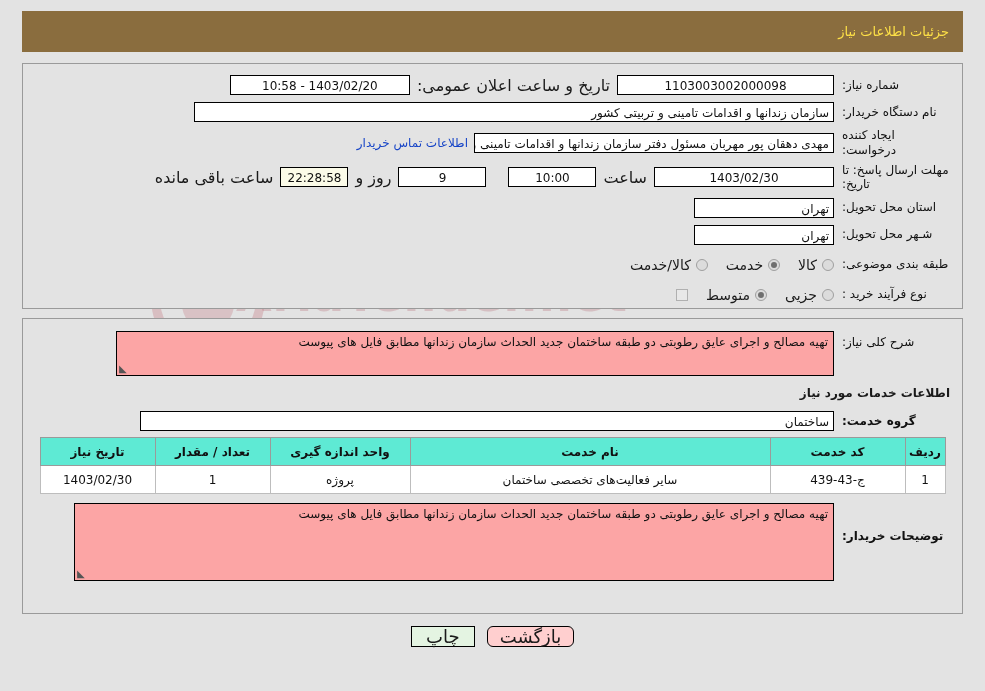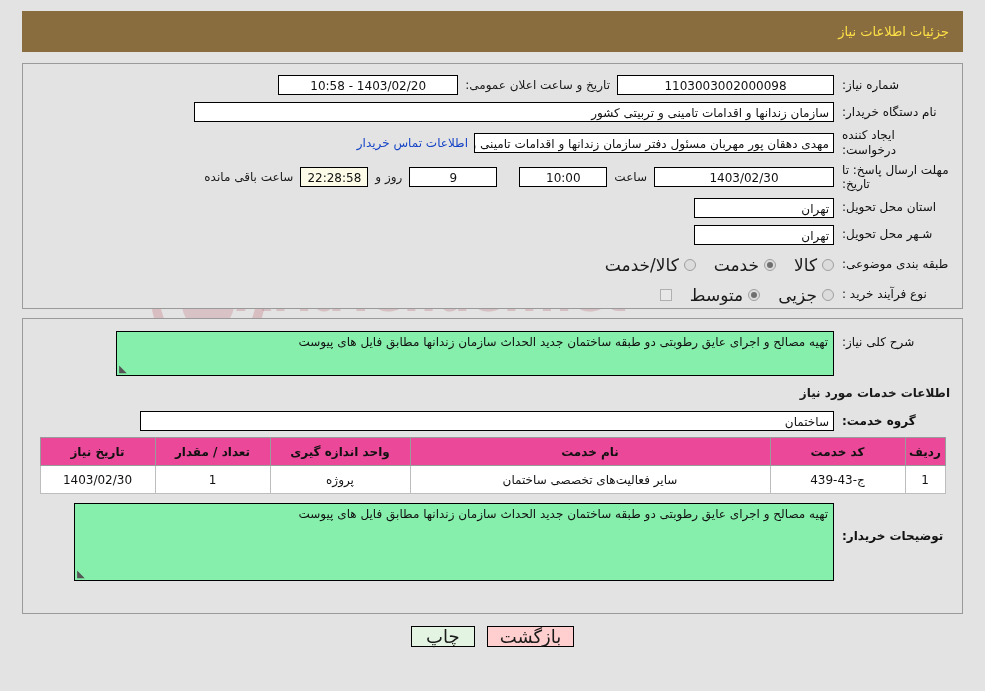--- a/index.html
+++ b/index.html
@@ -108,21 +108,21 @@
     text-align: right;
     color: #111;
     overflow: hidden;
     white-space: nowrap;
   }
   .fld.center { text-align: center; }
   .fld.cream  { background: #fbfbe8; }
 
   .inline-lbl {
     padding: 0 7px;
-    font-size: 12px;
+    font-size: 16px;
     white-space: nowrap;
   }
   .link {
     color: #1644c7;
     font-size: 12px;
     white-space: nowrap;
     padding-right: 6px;
     cursor: pointer;
   }
   .note {
@@ -167,35 +167,35 @@
     flex: 0 0 12px;
   }
   .radio.sel::after {
     content: "";
     position: absolute;
     left: 2px; top: 2px;
     width: 6px; height: 6px;
     border-radius: 50%;
     background: #6f6f6f;
   }
-  .opt .opt-lbl { font-size: 17px; }
+  .opt .opt-lbl { font-size: 14px; }
 
   .checkbox {
     width: 12px;
     height: 12px;
     border: 1px solid #b0b0b0;
     background: #e8e8e8;
     box-sizing: border-box;
     display: inline-block;
     flex: 0 0 12px;
   }
 
   
   .ta {
-    background: #86efac;
+    background: #fca5a5;
     border: 1px solid #000000;
     box-sizing: border-box;
     font-size: 12px;
     padding: 3px 5px;
     text-align: right;
     color: #111;
     position: relative;
     overflow: hidden;
   }
   .ta .grip {
@@ -221,21 +221,21 @@
   
   table.items {
     width: 905px;
     border-collapse: collapse;
     margin: 0 auto;
     font-size: 12px;
     background: #ffffff;
     table-layout: fixed;
   }
   table.items th {
-    background: #ec4899;
+    background: #5eead4;
     border: 1px solid #9a9a9a;
     height: 25px;
     font-weight: bold;
     font-size: 12px;
     color: #111;
     text-align: center;
   }
   table.items td {
     background: #ffffff;
     border: 1px solid #bdbdbd;
@@ -256,21 +256,21 @@
     border: 1px solid #000000;
     height: 21px;
     line-height: 19px;
     min-width: 64px;
     text-align: center;
     font-size: 18px;
     padding: 0 12px;
     box-sizing: border-box;
     cursor: pointer;
   }
-  .btn.back  { background: #ffcfcf; }
+  .btn.back  { background: #ffcfcf; border-radius: 6px; }
   .btn.print { background: #e4f4e2; }
 </style>
 </head>
 <body>
 
 <div id="watermark">
   <svg class="wm-shield" viewBox="0 0 120 118">
     <path d="M60 4 L112 22 L112 62 Q112 98 60 114 Q8 98 8 62 L8 22 Z" fill="none" stroke="rgba(197,120,128,0.34)" stroke-width="9"></path>
     <path d="M60 36 L86 46 L86 64 Q86 84 60 94 Q34 84 34 64 L34 46 Z" fill="rgba(197,120,128,0.30)"></path>
   </svg>

